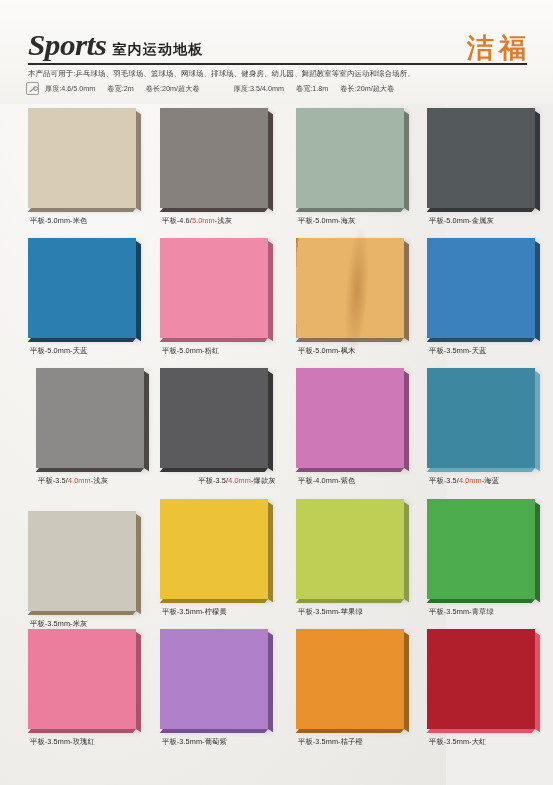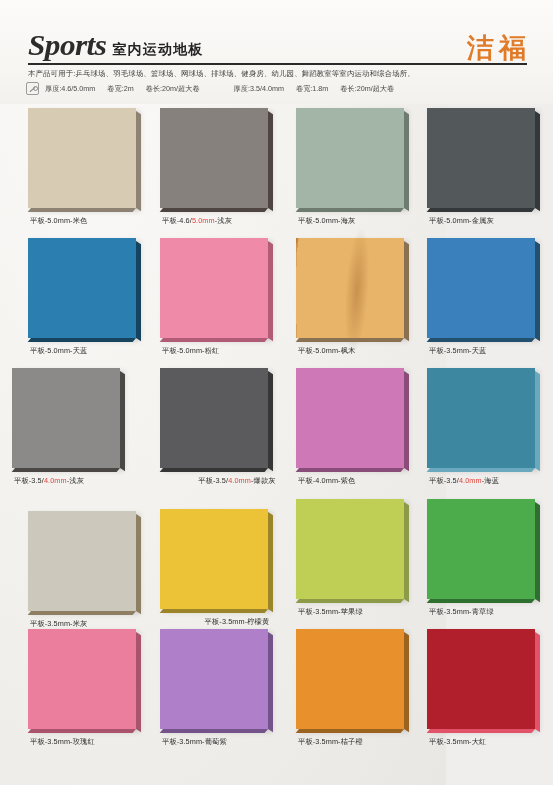--- a/index.html
+++ b/index.html
@@ -223,21 +223,21 @@
       <div class="cell" style="left: 427px; top: 130px;">
         <div class="chip-wrap">
           <div class="chip">
             <div class="face" style="background: rgb(58, 128, 188);"></div>
             <div class="edge-r" style="background: rgb(35, 80, 111);"></div>
             <div class="edge-b" style="background: rgb(35, 80, 111);"></div>
           </div>
         </div>
         <div class="label"><span>平板-3.5mm-天蓝</span></div>
       </div>
-      <div class="cell" style="left: 12px; top: 260px;">
+      <div class="cell" style="left: 36px; top: 260px;">
         <div class="chip-wrap">
           <div class="chip">
             <div class="face" style="background: rgb(139, 138, 136);"></div>
             <div class="edge-r" style="background: rgb(74, 71, 69);"></div>
             <div class="edge-b" style="background: rgb(74, 71, 69);"></div>
           </div>
         </div>
         <div class="label"><span>平板-3.5/</span><span class="hl">4.0mm</span><span>-浅灰</span></div>
       </div>
       <div class="cell" style="left: 160px; top: 260px; text-align: center;">
@@ -273,21 +273,21 @@
       <div class="cell" style="left: 28px; top: 403px;">
         <div class="chip-wrap">
           <div class="chip">
             <div class="face" style="background: rgb(205, 200, 188);"></div>
             <div class="edge-r" style="background: rgb(142, 127, 99);"></div>
             <div class="edge-b" style="background: rgb(142, 127, 99);"></div>
           </div>
         </div>
         <div class="label"><span>平板-3.5mm-米灰</span></div>
       </div>
-      <div class="cell" style="left: 160px; top: 401px; text-align: center;">
+      <div class="cell" style="left: 160px; top: 391px;">
         <div class="chip-wrap">
           <div class="chip">
             <div class="face" style="background: rgb(236, 195, 55);"></div>
             <div class="edge-r" style="background: rgb(156, 132, 40);"></div>
             <div class="edge-b" style="background: rgb(156, 132, 40);"></div>
           </div>
         </div>
         <div class="label"><span>平板-3.5mm-柠檬黄</span></div>
       </div>
       <div class="cell" style="left: 296px; top: 391px;">

